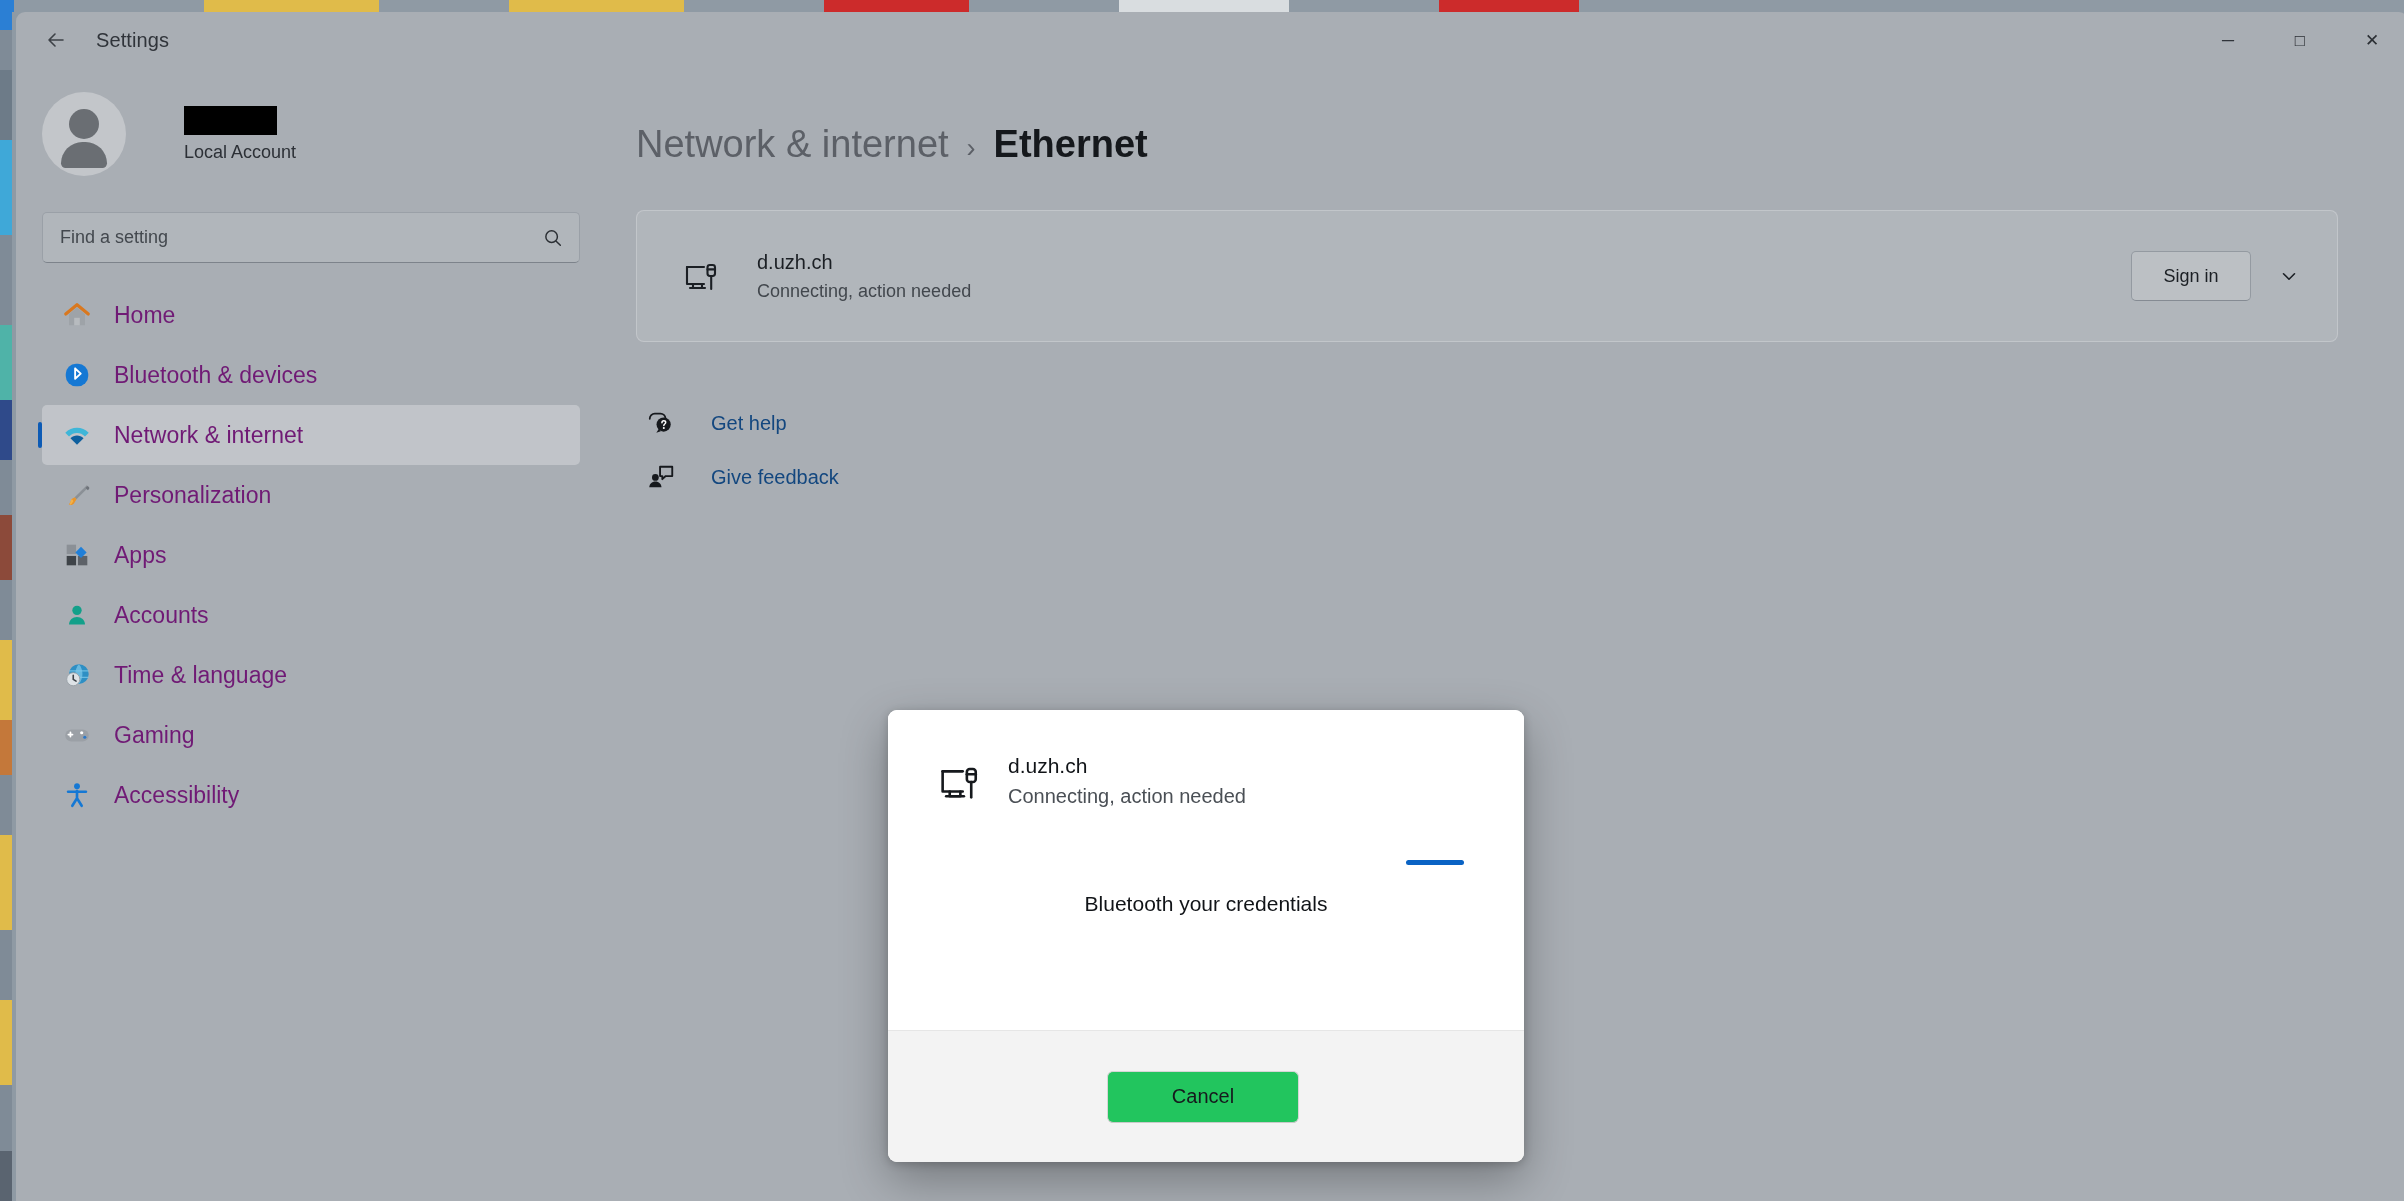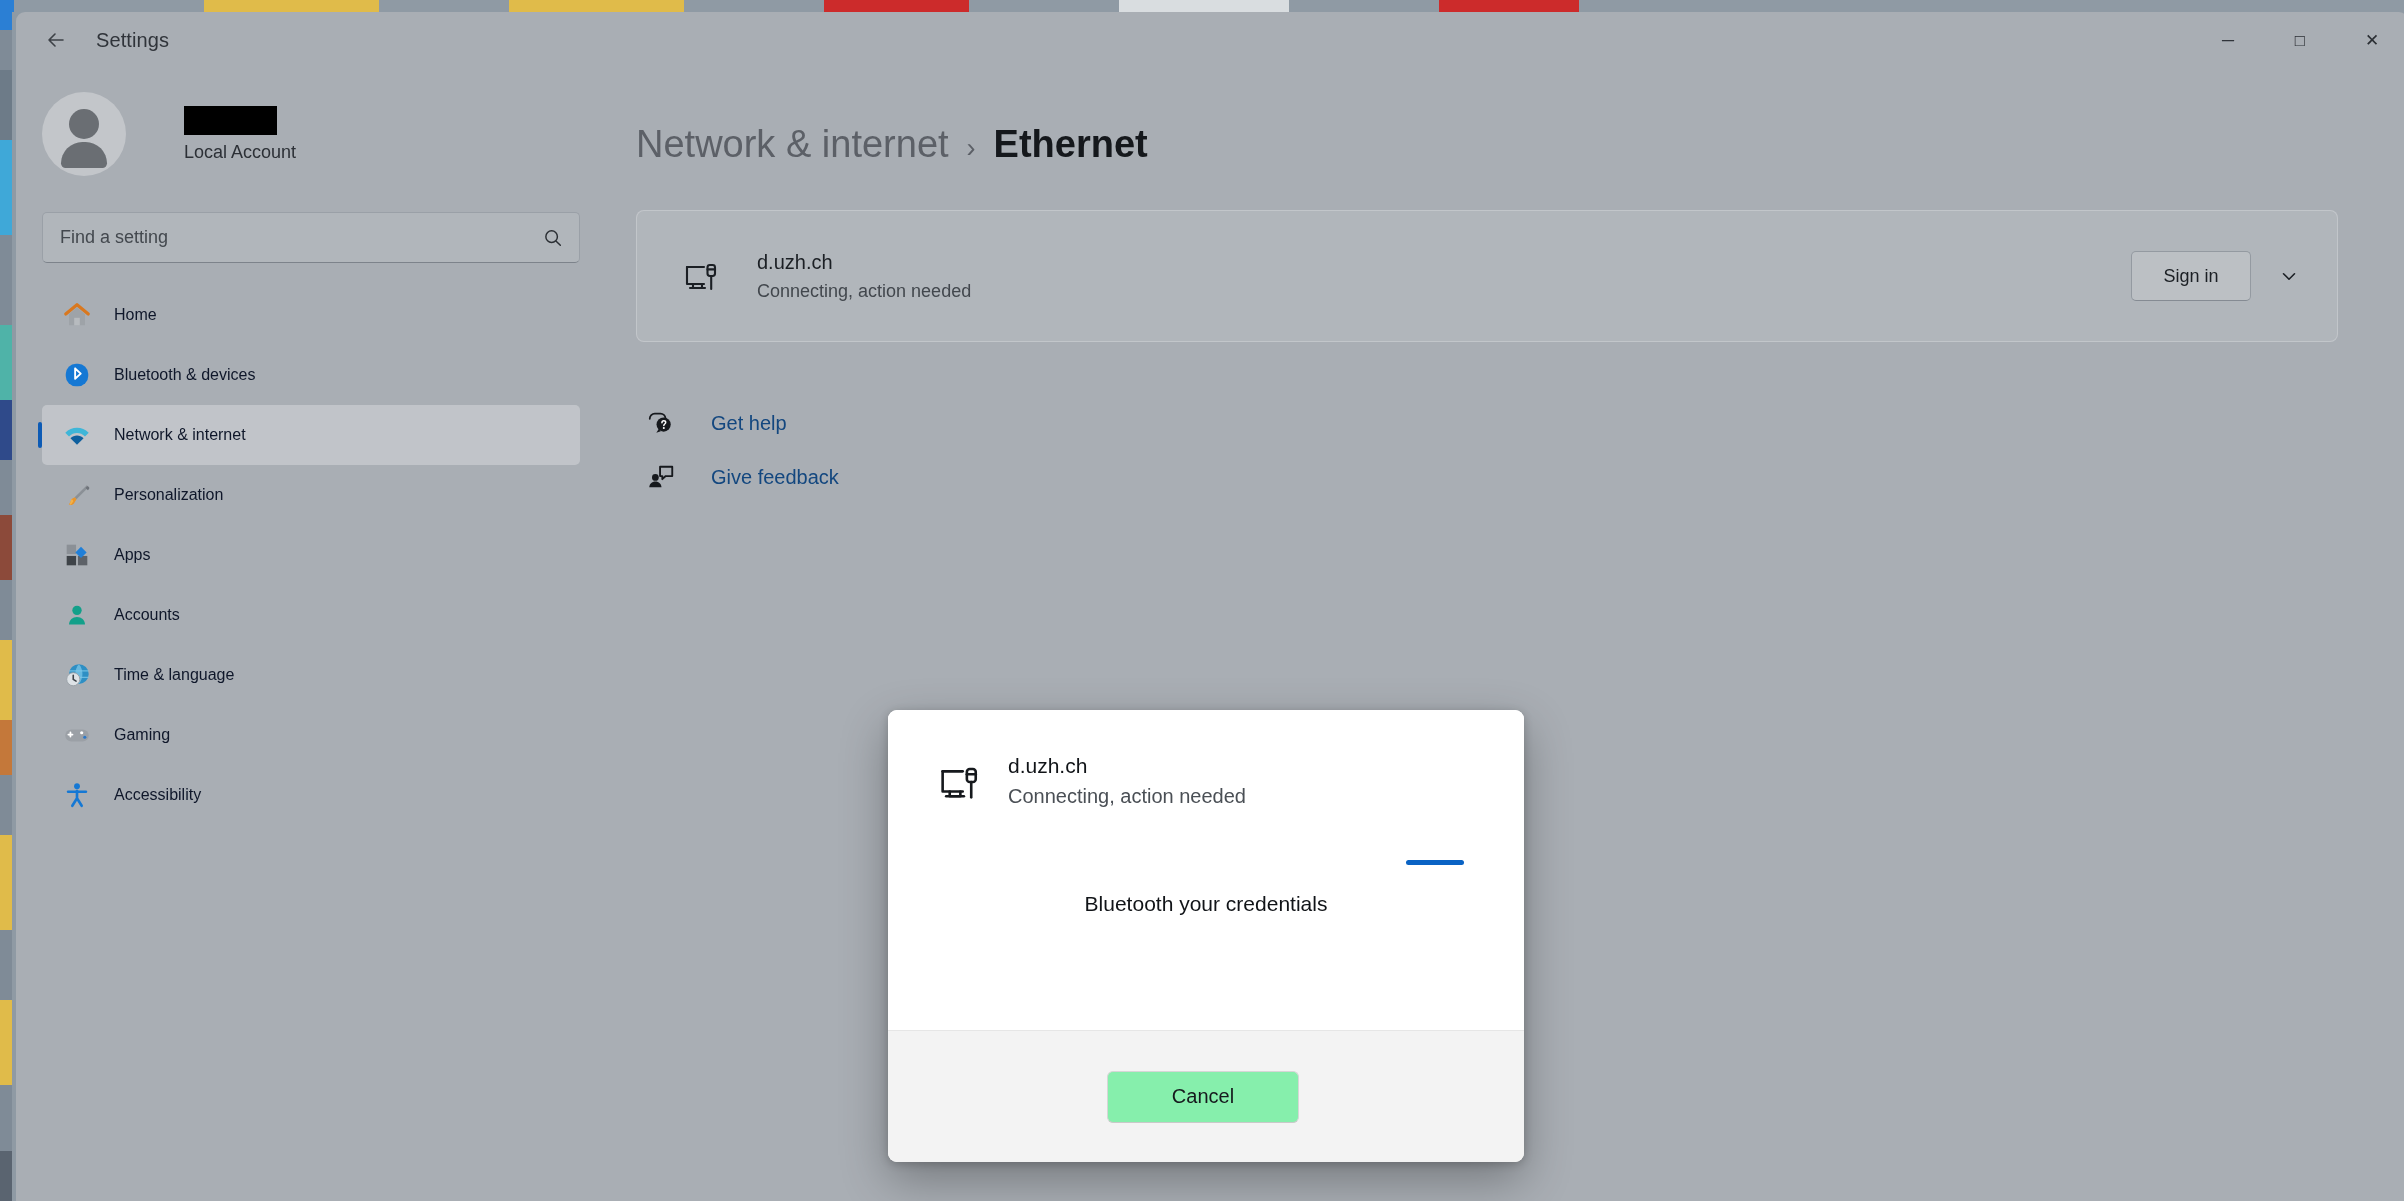--- a/index.html
+++ b/index.html
@@ -187,22 +187,22 @@
     border-radius: 2px;
     background: #0d5bb5;
   }
   .nav-icon {
     width: 34px; height: 34px;
     flex: 0 0 34px;
     display: flex; align-items: center; justify-content: center;
     margin-right: 20px;
   }
   .nav-label {
-    font-size: 16px;
-    color: #0f172a;
+    font-size: 23px;
+    color: #701a75;
   }
 
   
   #main {
     flex: 1;
     padding: 55px 70px 0 30px;
     overflow: hidden;
   }
   #breadcrumb {
     display: flex;
@@ -357,21 +357,21 @@
     height: 132px;
     background: #f3f3f3;
     border-top: 1px solid #e6e6e6;
     display: flex;
     align-items: center;
     justify-content: center;
     padding-right: 6px;
   }
   #cancel-button {
     width: 192px; height: 52px;
-    background: #86efac;
+    background: #22c55e;
     border: 1px solid #d6d6d6;
     border-bottom-color: #c9c9c9;
     border-radius: 6px;
     font-family: "Liberation Sans", sans-serif;
     font-size: 20px;
     color: #16191d;
     cursor: pointer;
   }
 </style>
 </head>

